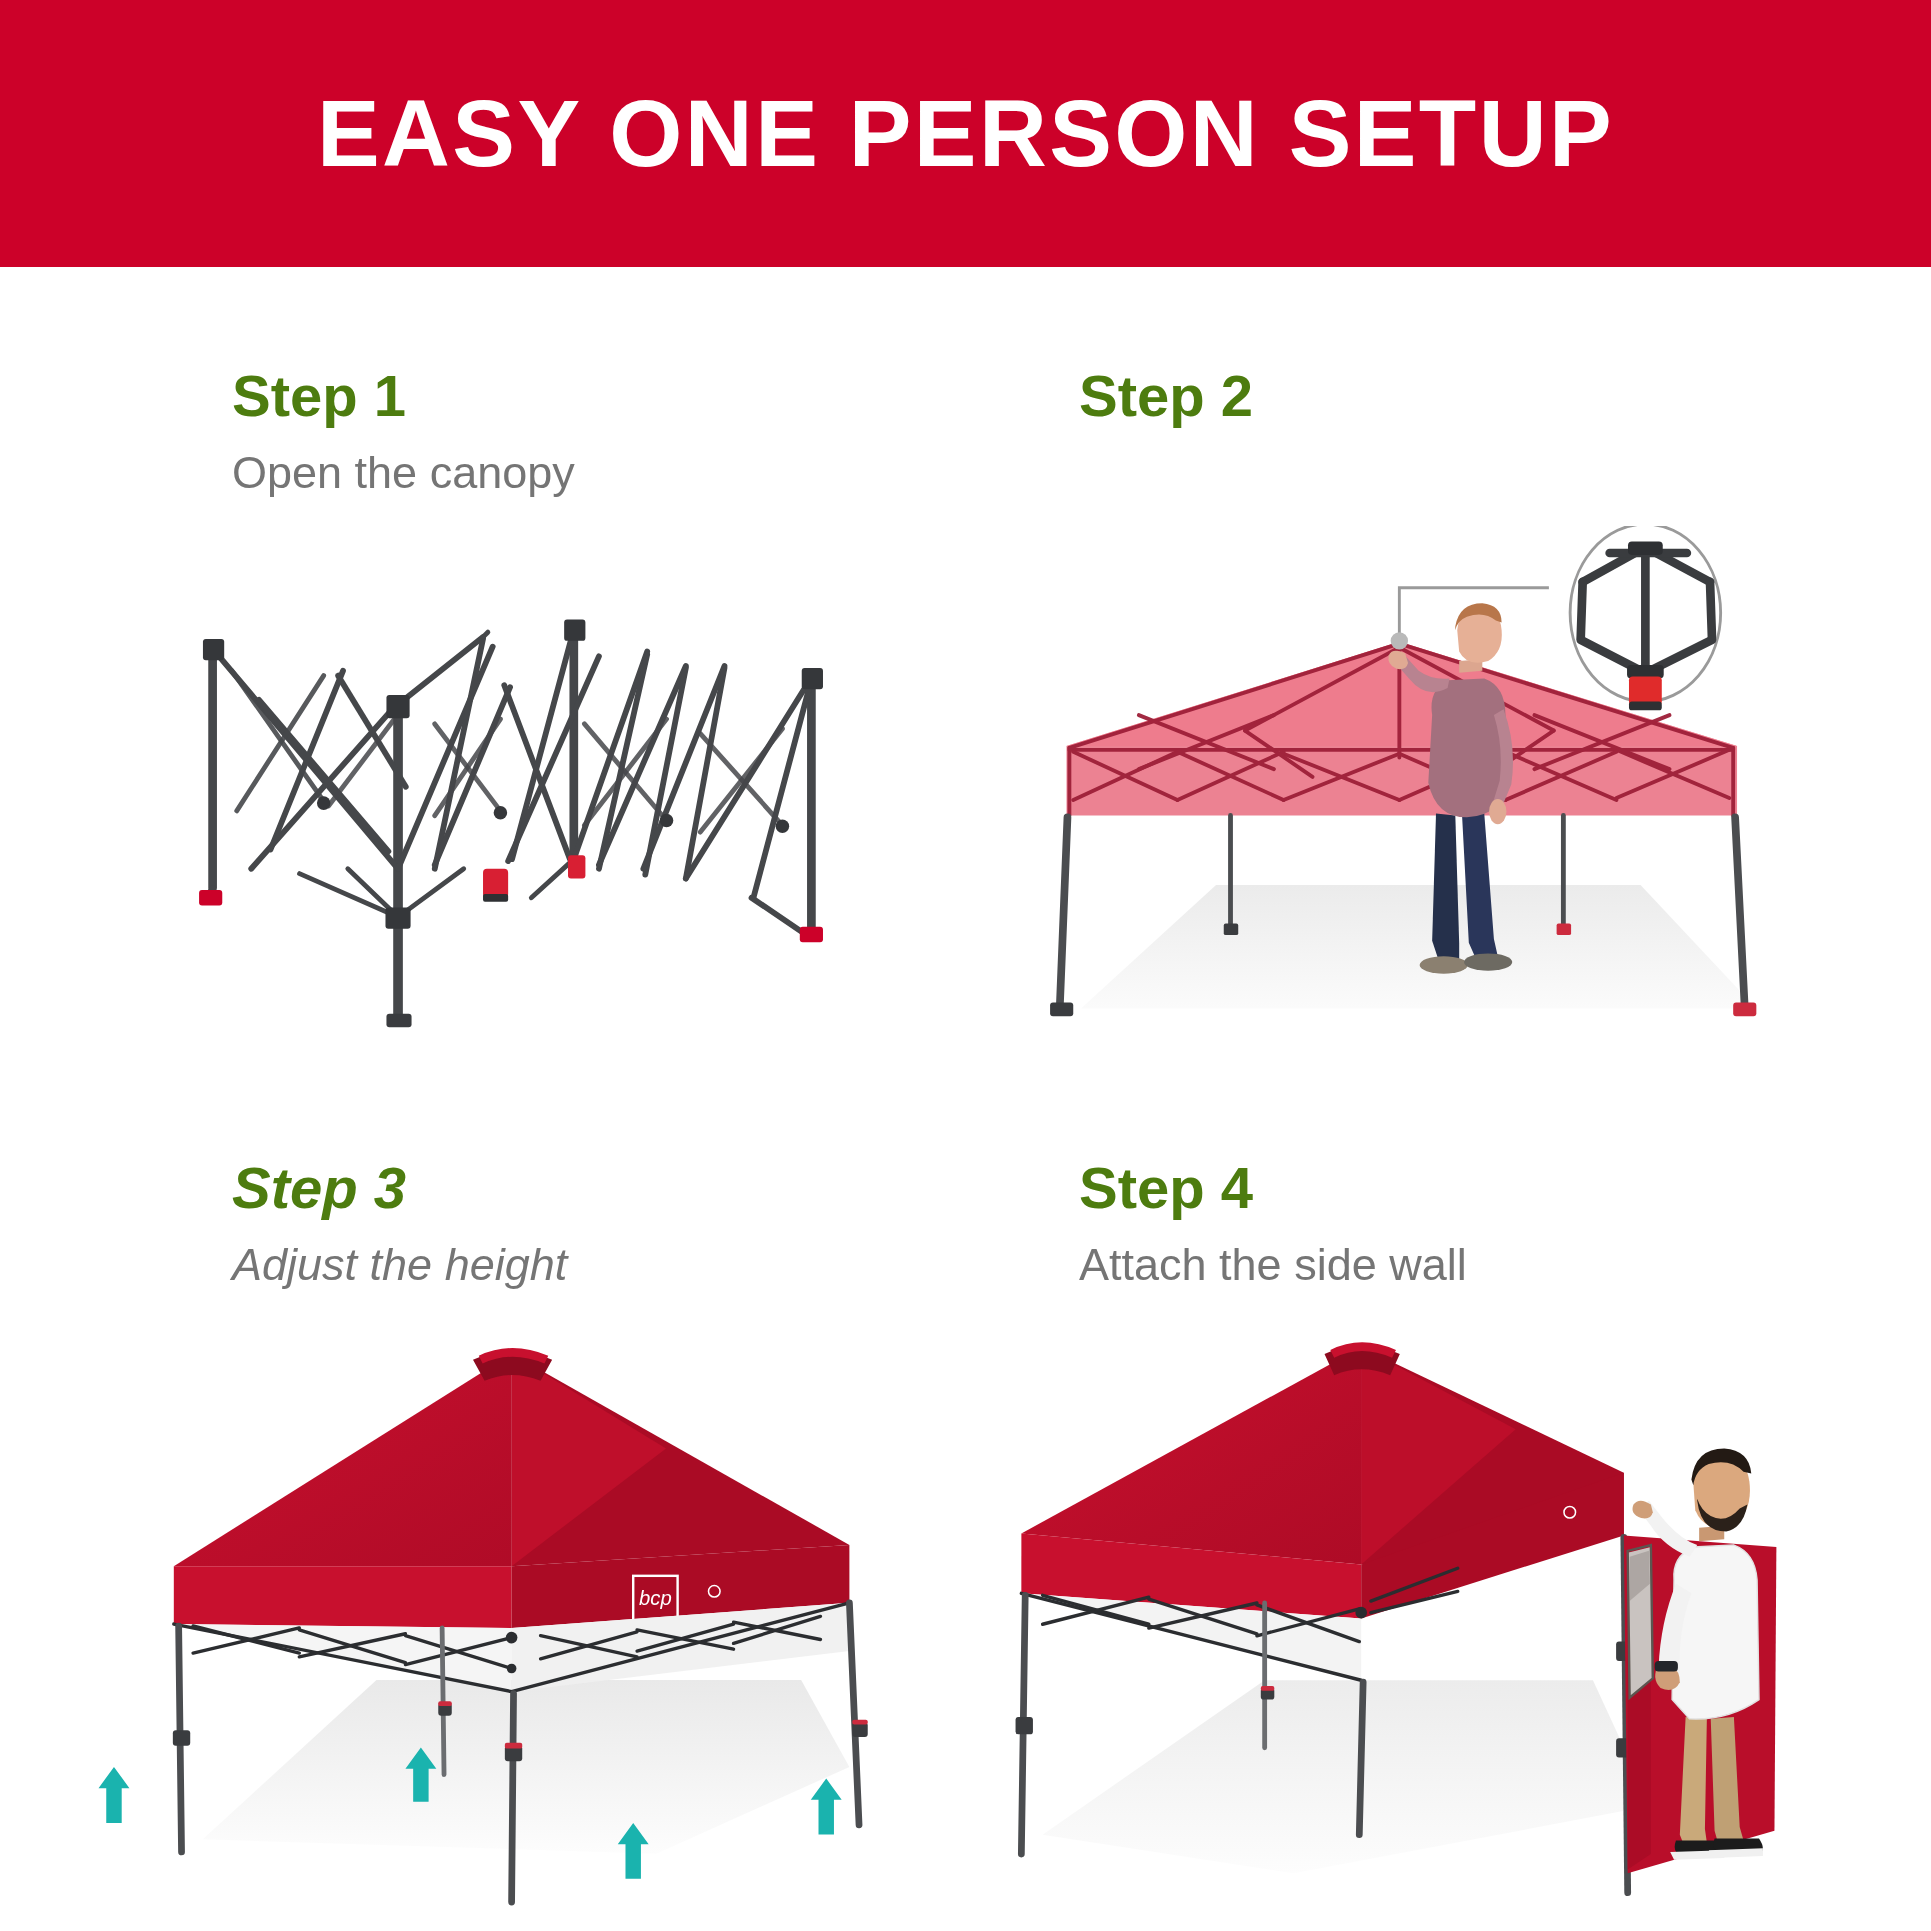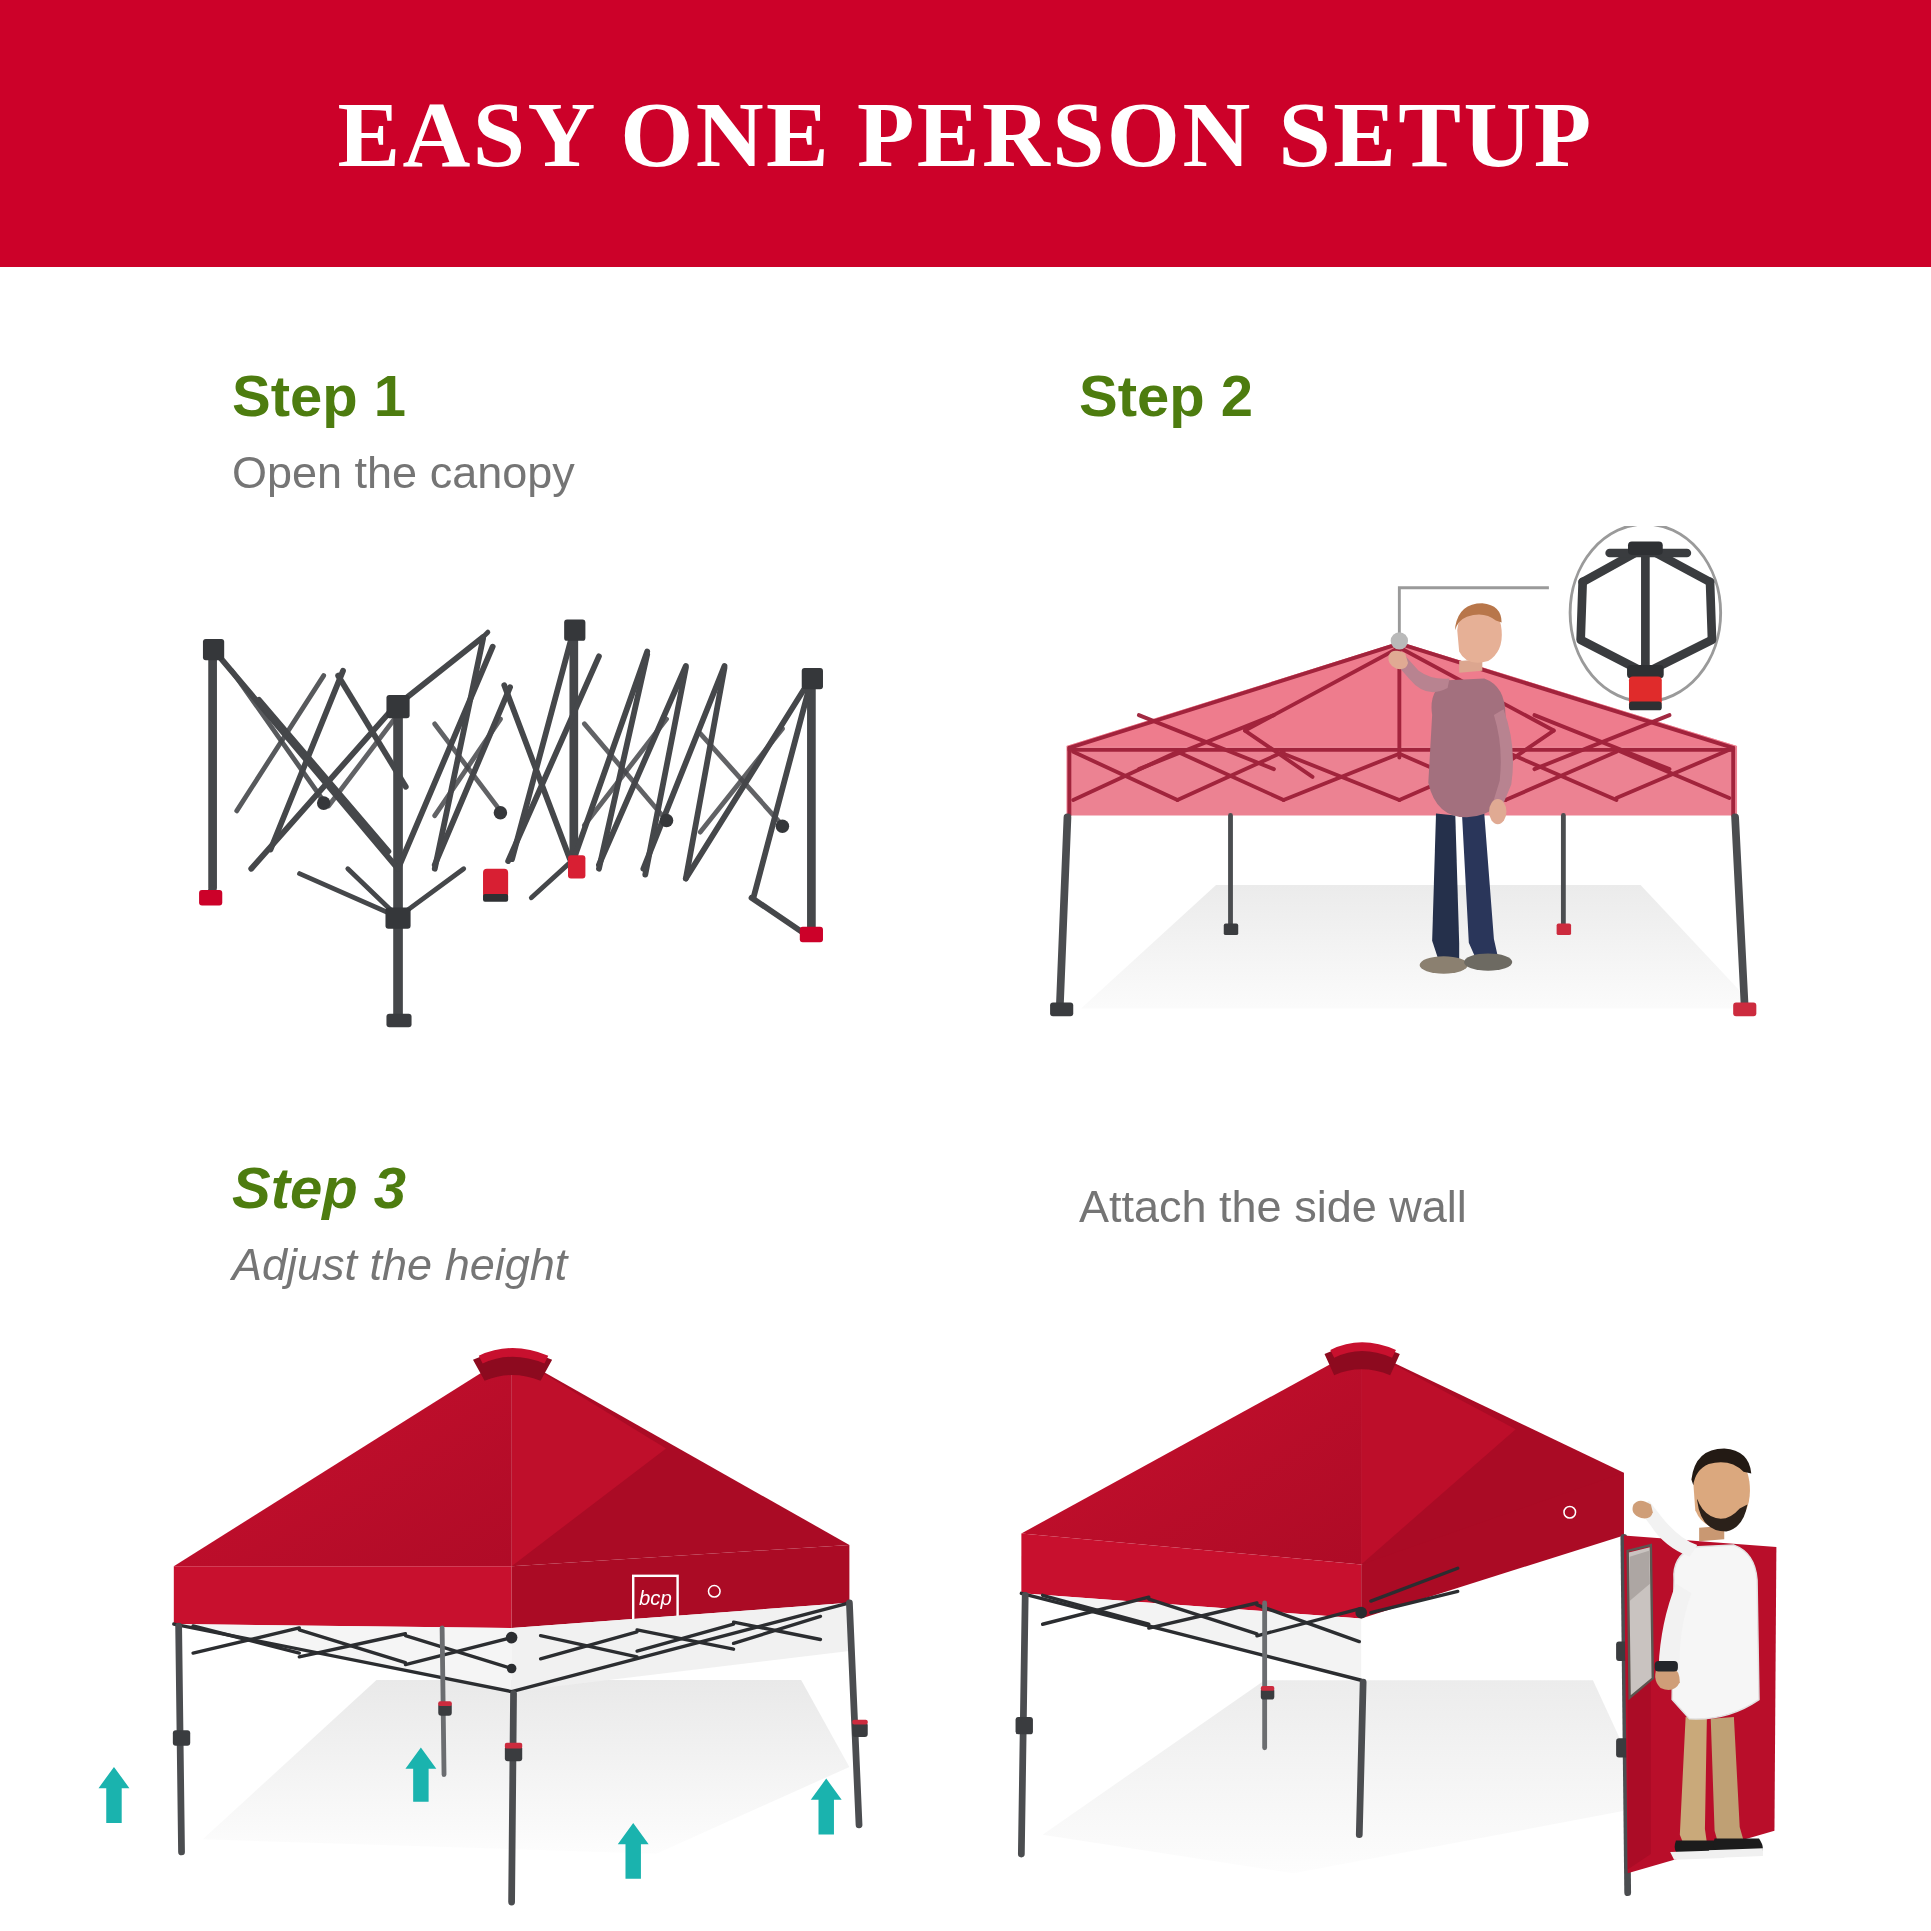--- a/index.html
+++ b/index.html
@@ -25,21 +25,21 @@
     align-items: center;
     justify-content: center;
   }
   .banner-title {
     color: #ffffff;
     font-size: 94px;
     font-weight: 700;
     letter-spacing: 2.4px;
     line-height: 1;
     white-space: nowrap;
-    font-family: Liberation Serif, serif;
+    font-family: Liberation Sans, sans-serif;
     transform: scaleX(1.0);
   }
 
   
   .step {
     position: absolute;
   }
   .step-title {
     color: #4d7c0f;
     font-size: 58px;
@@ -87,20 +87,21 @@
   <div class="step" id="step2">
     <div class="step-title">Step 2</div>
   </div>
 
   <div class="step" id="step3">
     <div class="step-title">Step 3</div>
     <div class="step-sub">Adjust the height</div>
   </div>
 
   <div class="step" id="step4">
+    <div class="step-title">Step 4</div>
     <div class="step-sub">Attach the side wall</div>
   </div>
 
   <div class="illo" id="illo1">
     <svg viewBox="0 0 760 500" xmlns="http://www.w3.org/2000/svg">
       <defs>
         <g id="s1bar"></g>
       </defs>
       <g stroke="#45474a" stroke-width="6" stroke-linecap="round" fill="none">
 

